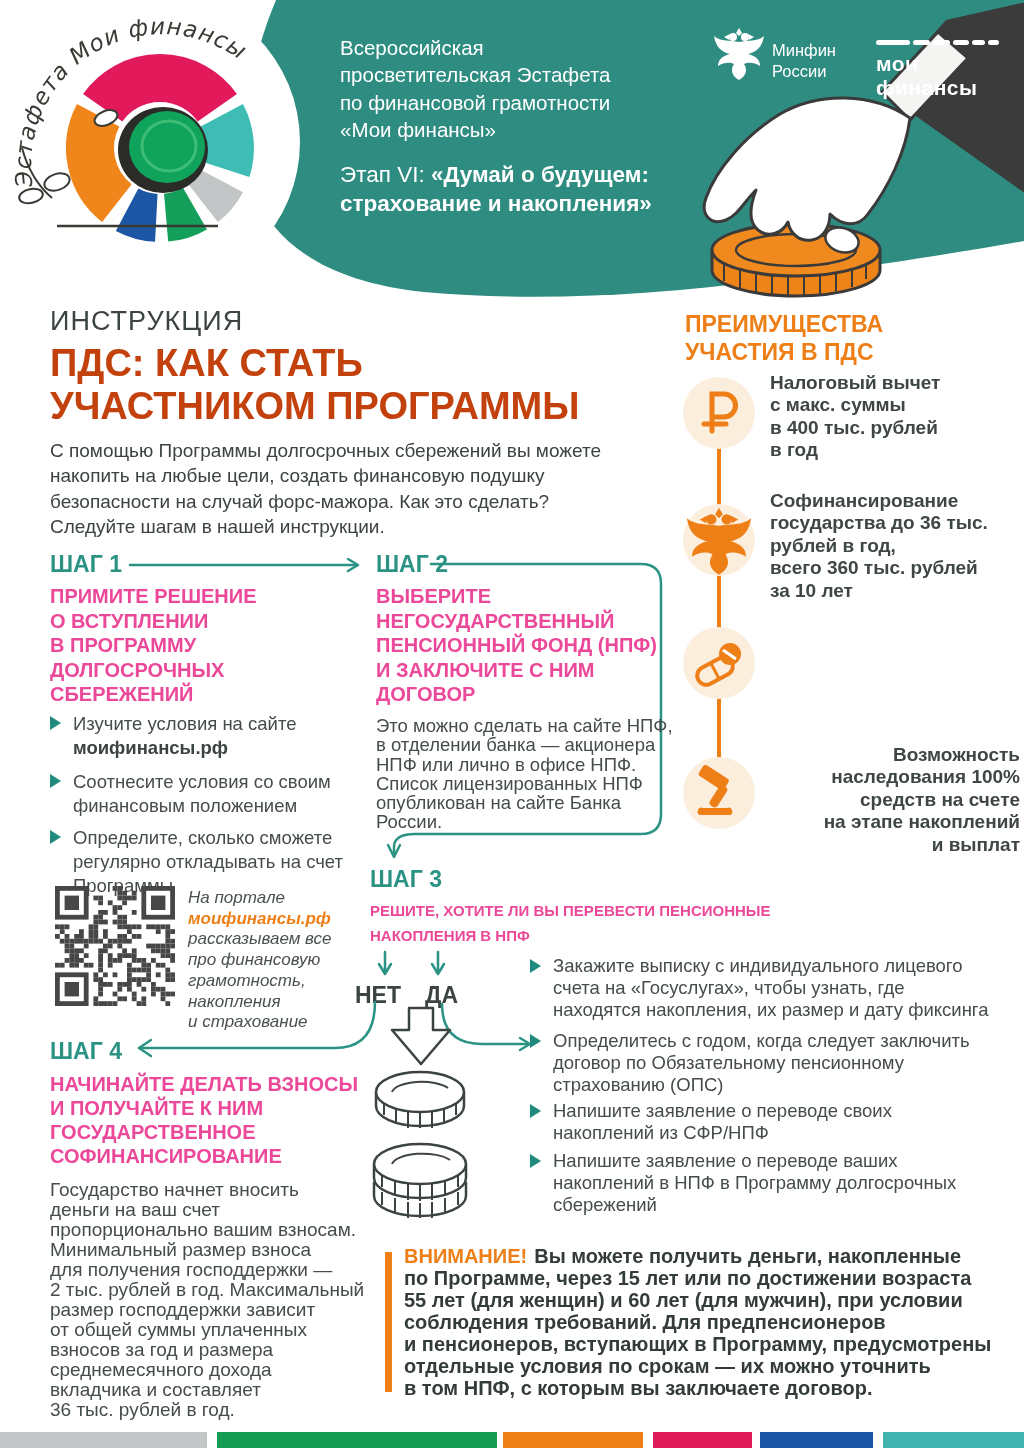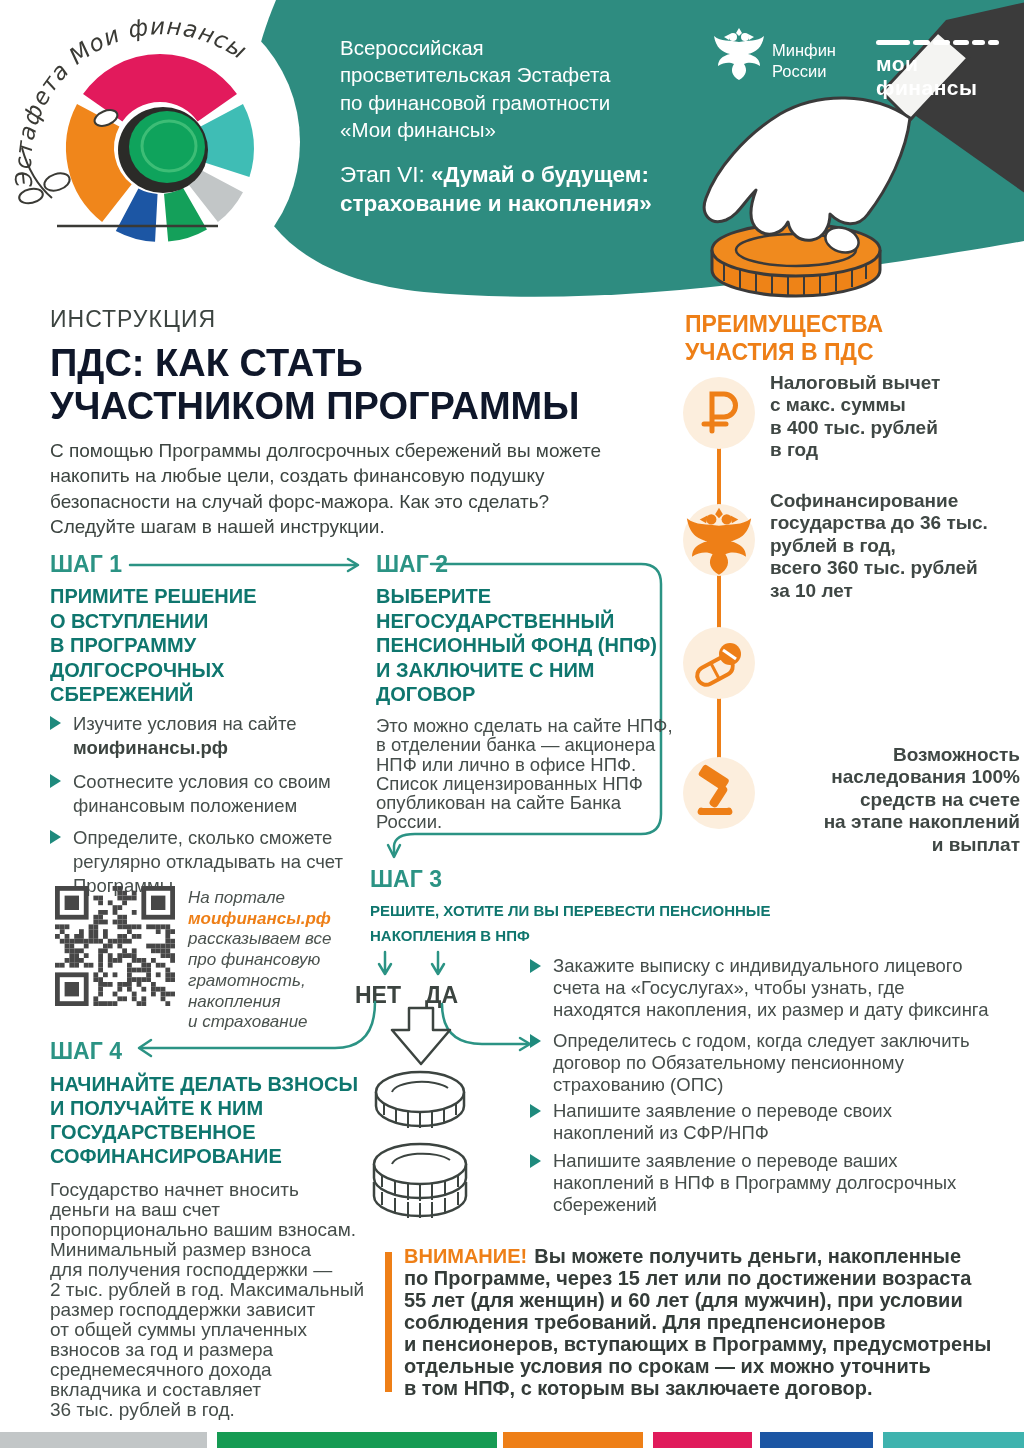--- a/index.html
+++ b/index.html
@@ -16,26 +16,26 @@
   .minfin-label{left:772px;top:40px;color:#fff;font-size:16.5px;line-height:1.3;}
   .mf-logo{left:876px;top:40px;width:150px;}
   .mf-dashes{display:flex;gap:3px;align-items:center;height:5px;margin-bottom:7px;}
   .mf-dashes span{display:inline-block;height:5px;border-radius:3px;background:#fff;}
   .mf-dashes span:nth-child(1){width:34px}.mf-dashes span:nth-child(2){width:17px}
   .mf-dashes span:nth-child(3){width:17px}.mf-dashes span:nth-child(4){width:16px}
   .mf-dashes span:nth-child(5){width:13px}.mf-dashes span:nth-child(6){width:11px}
   .mf-label{color:#fff;font-size:21px;font-weight:700;letter-spacing:.5px;}
 
   
-  .kicker{left:50px;top:306px;font-size:23px;letter-spacing:1px;color:#3C4440;}
-  .page-title{left:50px;top:342px;width:640px;font-size:38px;font-weight:700;line-height:1.13;color:#0f172a;}
+  .kicker{left:50px;top:306px;font-size:27px;letter-spacing:1px;color:#3C4440;}
+  .page-title{left:50px;top:342px;width:640px;font-size:38px;font-weight:700;line-height:1.13;color:#c2410c;}
   .intro{left:50px;top:438px;width:620px;font-size:19px;line-height:1.34;}
 
   .step-label{font-size:23px;font-weight:700;color:#2B9384;}
-  .step-title{font-size:20px;font-weight:700;color:#0f766e;}
+  .step-title{font-size:20px;font-weight:700;color:#ec4899;}
   .body-text{font-size:18.5px;line-height:1.17;color:#454d4a;}
 
   .bullet{position:absolute;display:flex;gap:12px;}
   .tri{width:0;height:0;border-left:11px solid #1F8A7D;border-top:7px solid transparent;
        border-bottom:7px solid transparent;margin-top:4px;flex:none;}
   .b-text{font-size:18.5px;line-height:1.3;color:#454d4a;}
   .b-text b{color:#3C4440;}
 
   .stroke-teal{stroke:#2B9384;stroke-width:2.5;fill:none;stroke-linecap:round;stroke-linejoin:round;}
 

